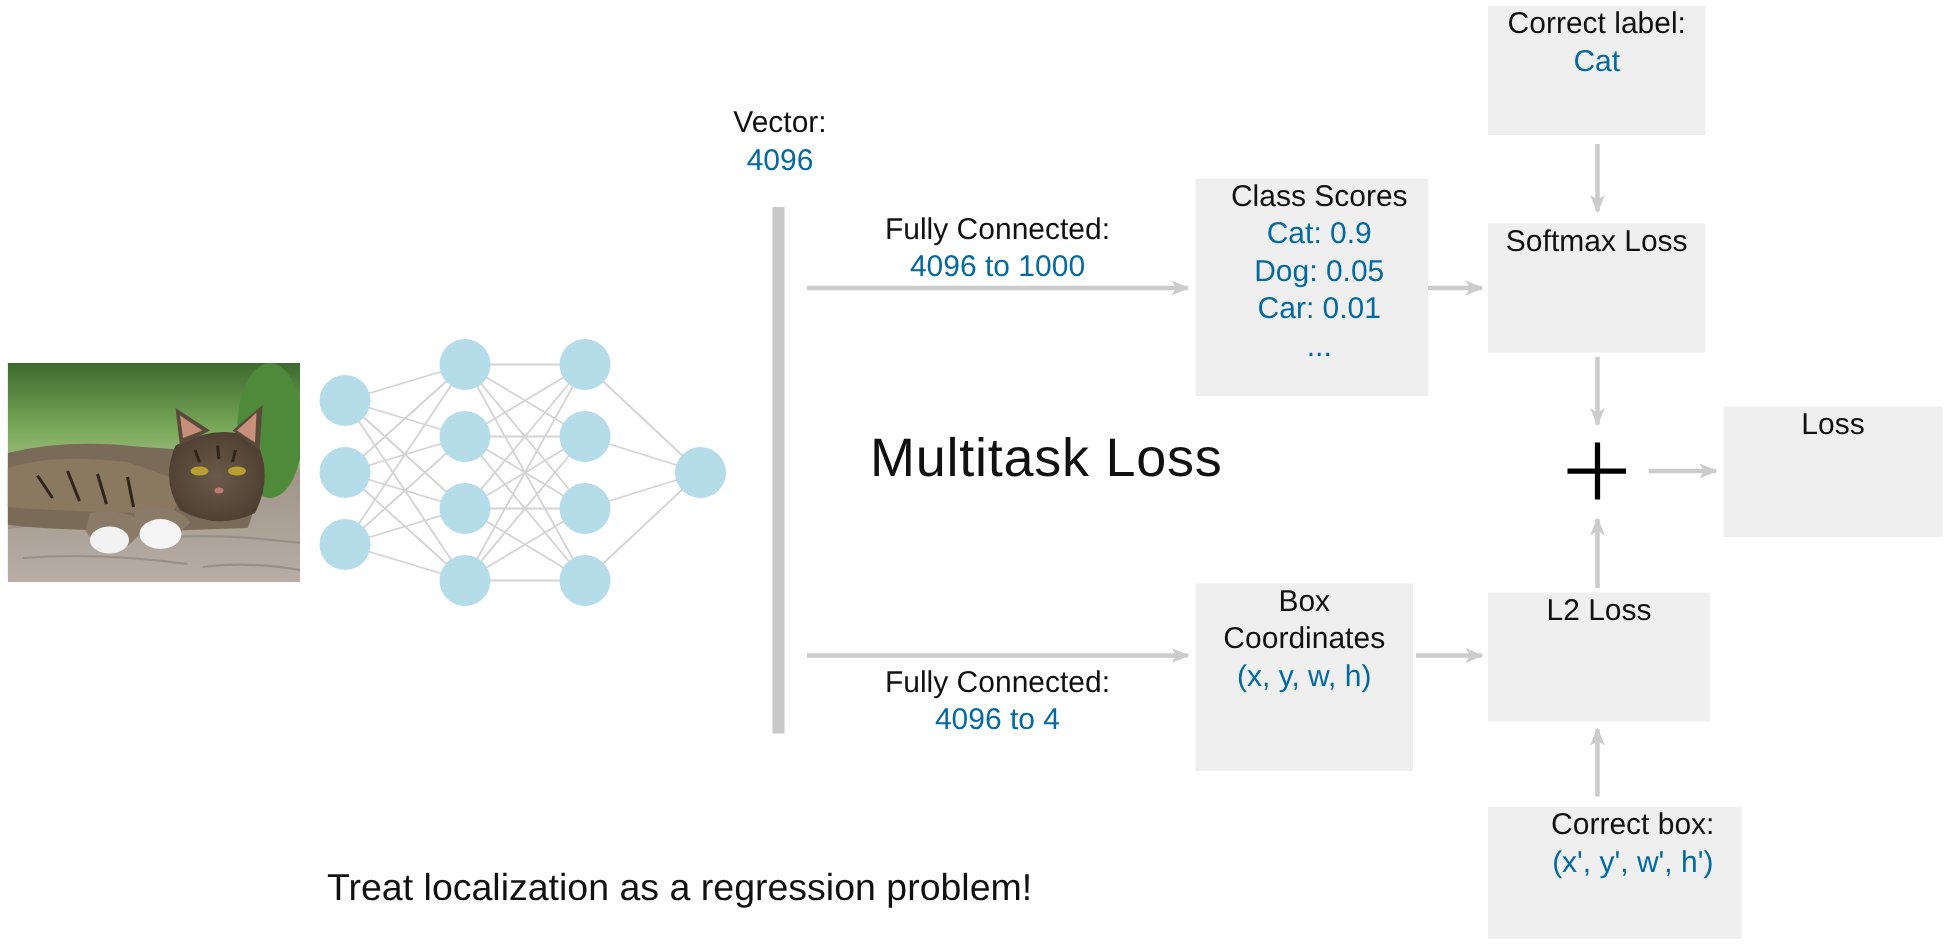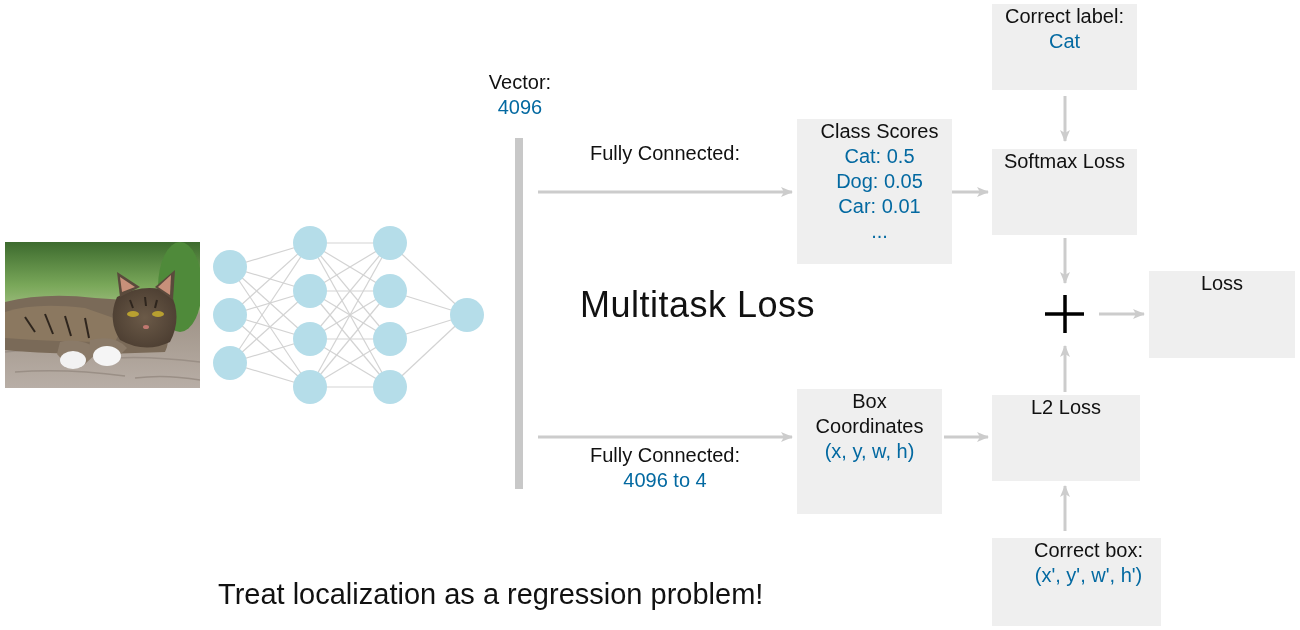--- a/index.html
+++ b/index.html
@@ -5,21 +5,21 @@
   html, body { margin: 0; padding: 0; background: #ffffff; }
   body { width: 1300px; height: 630px; position: relative; overflow: hidden;
          font-family: "Liberation Sans", "DejaVu Sans", sans-serif; color: #111; }
   .box { position: absolute; background: #efefef; display: flex; flex-direction: column;
          align-items: center; justify-content: flex-start; text-align: center; }
   .t-main { font-size: 20px; color: #111; line-height: 25px; }
   .t-sub  { font-size: 20px; color: #0369a1; line-height: 25px; font-weight: 300; }
   .label { position: absolute; text-align: center; }
   svg.overlay { position: absolute; left: 0; top: 0; }
   .title { position: absolute; font-size: 36px; color: #111; left: 580px; top: 284px; letter-spacing: 0.5px; }
-  .caption { position: absolute; font-size: 29px; color: #111; left: 218px; top: 578px; }
+  .caption { position: absolute; font-size: 25px; color: #111; left: 218px; top: 578px; }
   .cat-photo { position: absolute; left: 5px; top: 242px; width: 195px; height: 146px; overflow: hidden; }
 </style>
 </head>
 <body>
 
 <div class="cat-photo">
   <svg width="195" height="146" viewBox="0 0 195 146">
     <defs>
       <linearGradient id="bg" x1="0" y1="0" x2="0" y2="1">
         <stop offset="0" stop-color="#3d6b2e"></stop>
@@ -136,30 +136,31 @@
   </g>
 </svg>
 
 <div class="label" style="left:470px; top:70px; width:100px;">
   <div class="t-main">Vector:</div>
   <div class="t-sub">4096</div>
 </div>
 
 <div class="label" style="left:560px; top:141px; width:210px;">
   <div class="t-main">Fully Connected:</div>
+  <div class="t-sub">4096 to 1000</div>
 </div>
 
 <div class="label" style="left:560px; top:443px; width:210px;">
   <div class="t-main">Fully Connected:</div>
   <div class="t-sub">4096 to 4</div>
 </div>
 
 <div class="box" style="left:797px; top:119px; width:145px; height:145px;padding-left:10px;">
   <div class="t-main">Class Scores</div>
-  <div class="t-sub">Cat: 0.5</div>
+  <div class="t-sub">Cat: 0.9</div>
   <div class="t-sub">Dog: 0.05</div>
   <div class="t-sub">Car: 0.01</div>
   <div class="t-sub">...</div>
 </div>
 
 <div class="box" style="left:797px; top:365px; width:145px; height:125px;margin-top:24px;">
   <div class="t-main">Box</div>
   <div class="t-main">Coordinates</div>
   <div class="t-sub">(x, y, w, h)</div>
 </div>

